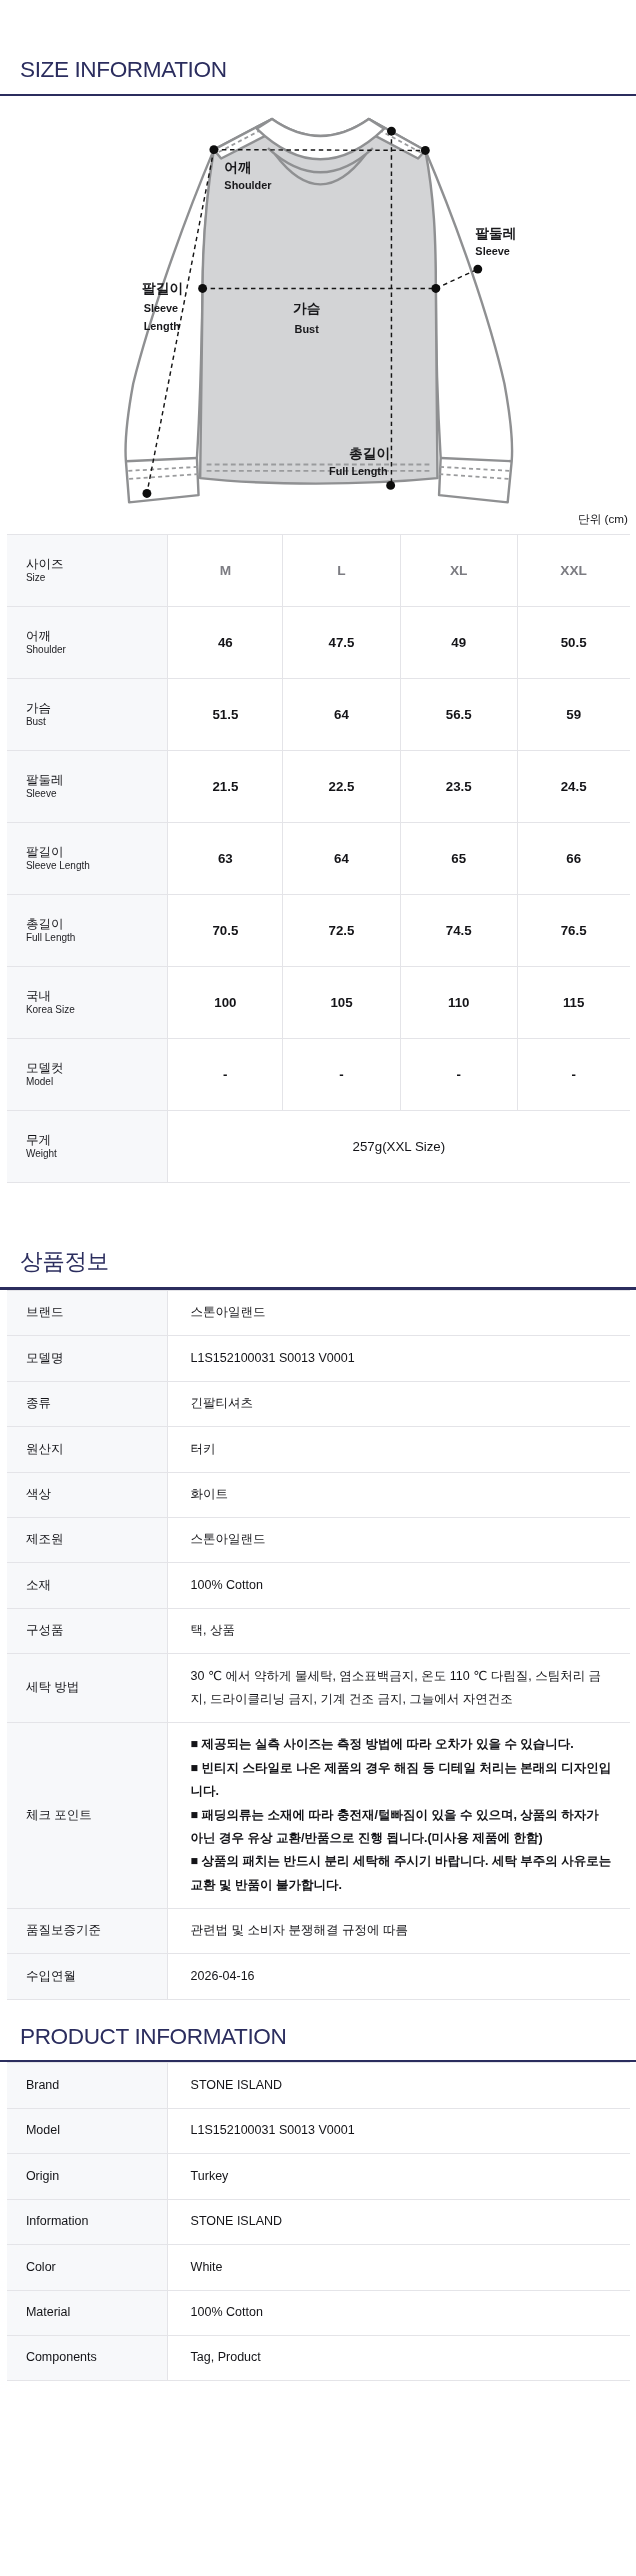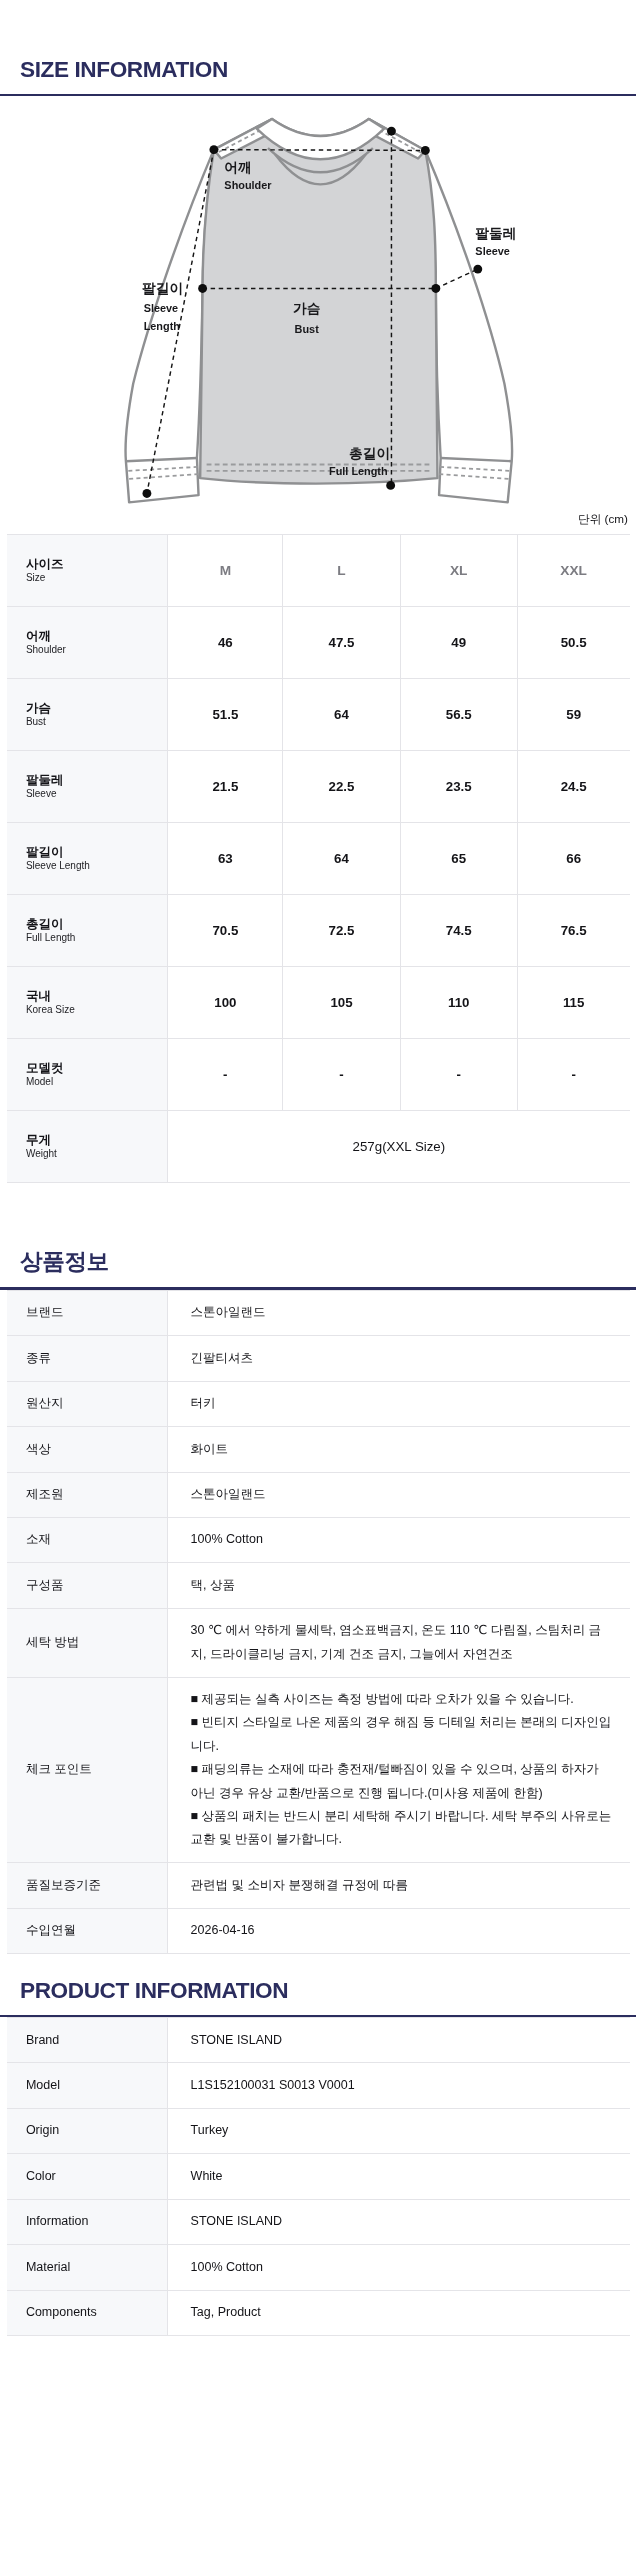--- a/index.html
+++ b/index.html
@@ -6,47 +6,47 @@
   body{
     width:636px; min-height:2576px;
     font-family:"Liberation Sans","DejaVu Sans",sans-serif;
     color:#111114;
     -webkit-font-smoothing:antialiased;
   }
   .page{padding-top:57px;}
   .section{margin-bottom:0;}
   .section-title{
     margin:0 0 10.5px 20px;
-    font-size:22.6px; font-weight:700; letter-spacing:-0.4px;
+    font-size:22.6px; font-weight:400; letter-spacing:-0.4px;
     color:#2b2d5e;
   }
   .section-rule{height:2.4px;background:#2b2d5e;border:0;margin:0;}
   .diagram-wrap{margin-top:4.8px;}
   .unit-label{
     text-align:right; padding:4.8px 8px 6.5px 0;
     font-size:11.7px; font-weight:500; color:#141418;
   }
   table{border-collapse:collapse;width:623px;margin:0 6.5px;table-layout:fixed;}
   td{border:0.8px solid #e4e4e8;vertical-align:middle;}
   td:first-child{border-left:none;}
   td:last-child{border-right:none;}
   
   .size-table td{height:69px;text-align:center;font-size:13.3px;font-weight:700;color:#141418;}
   .size-table td.lbl{
     text-align:left;padding-left:19.4px;background:#f7f8fa;font-weight:400;
   }
-  .lbl-ko{display:block;font-size:12.5px;font-weight:700;color:#141418;line-height:1.25;}
+  .lbl-ko{display:block;font-size:12.5px;font-weight:400;color:#141418;line-height:1.25;}
   .lbl-en{display:block;font-size:10px;font-weight:400;color:#232327;margin-top:0;line-height:1.2;}
   .size-table .col-h{color:#7c7c82;font-size:13.7px;font-weight:700;}
   .size-table .span-val{font-weight:400;font-size:13.3px;}
   
   .info-table td{padding:10.5px 0;line-height:23.4px;font-size:12.5px;font-weight:500;color:#141418;}
   .info-table td.lbl{background:#f7f8fa;padding-left:19.4px;}
   .info-table td.val{padding-left:22.6px;padding-right:18px;}
-  .bullet-line{margin:0;}
+  .bullet-line{margin:0;font-weight:bold;}
   .gap-size-to-kr{height:63px;}
   .gap-kr-to-en{height:24px;}
   .bottom-space{height:61px;}
   
   .garment-stroke{fill:none;stroke:#8f9092;stroke-width:3;stroke-linejoin:round;}
   .garment-body{fill:#d3d4d6;stroke:#8f9092;stroke-width:3;stroke-linejoin:round;}
   .garment-white{fill:#ffffff;stroke:#8f9092;stroke-width:3;stroke-linejoin:round;}
   .seam-dash{fill:none;stroke:#9a9b9d;stroke-width:2.2;stroke-dasharray:5 4;}
   .hem-dash{fill:none;stroke:#9a9b9d;stroke-width:2.4;stroke-dasharray:6 4;}
   .measure{fill:none;stroke:#151515;stroke-width:1.8;stroke-dasharray:5.5 4.5;}
@@ -230,20 +230,24 @@
       <colgroup>
           <col style="width:161px">
           <col style="width:462px">
         </colgroup>
       <tbody>
           <tr>
             <td class="lbl">브랜드</td>
             <td class="val">스톤아일랜드</td>
           </tr>
           <tr>
+            <td class="lbl">모델명</td>
+            <td class="val">L1S152100031 S0013 V0001</td>
+          </tr>
+          <tr>
             <td class="lbl">종류</td>
             <td class="val">긴팔티셔츠</td>
           </tr>
           <tr>
             <td class="lbl">원산지</td>
             <td class="val">터키</td>
           </tr>
           <tr>
             <td class="lbl">색상</td>
             <td class="val">화이트</td>
@@ -302,26 +306,26 @@
           </tr>
           <tr>
             <td class="lbl">Model</td>
             <td class="val">L1S152100031 S0013 V0001</td>
           </tr>
           <tr>
             <td class="lbl">Origin</td>
             <td class="val">Turkey</td>
           </tr>
           <tr>
+            <td class="lbl">Information</td>
+            <td class="val">STONE ISLAND</td>
+          </tr>
+          <tr>
             <td class="lbl">Color</td>
             <td class="val">White</td>
-          </tr>
-          <tr>
-            <td class="lbl">Information</td>
-            <td class="val">STONE ISLAND</td>
           </tr>
           <tr>
             <td class="lbl">Material</td>
             <td class="val">100% Cotton</td>
           </tr>
           <tr>
             <td class="lbl">Components</td>
             <td class="val">Tag, Product</td>
           </tr>
         </tbody>

